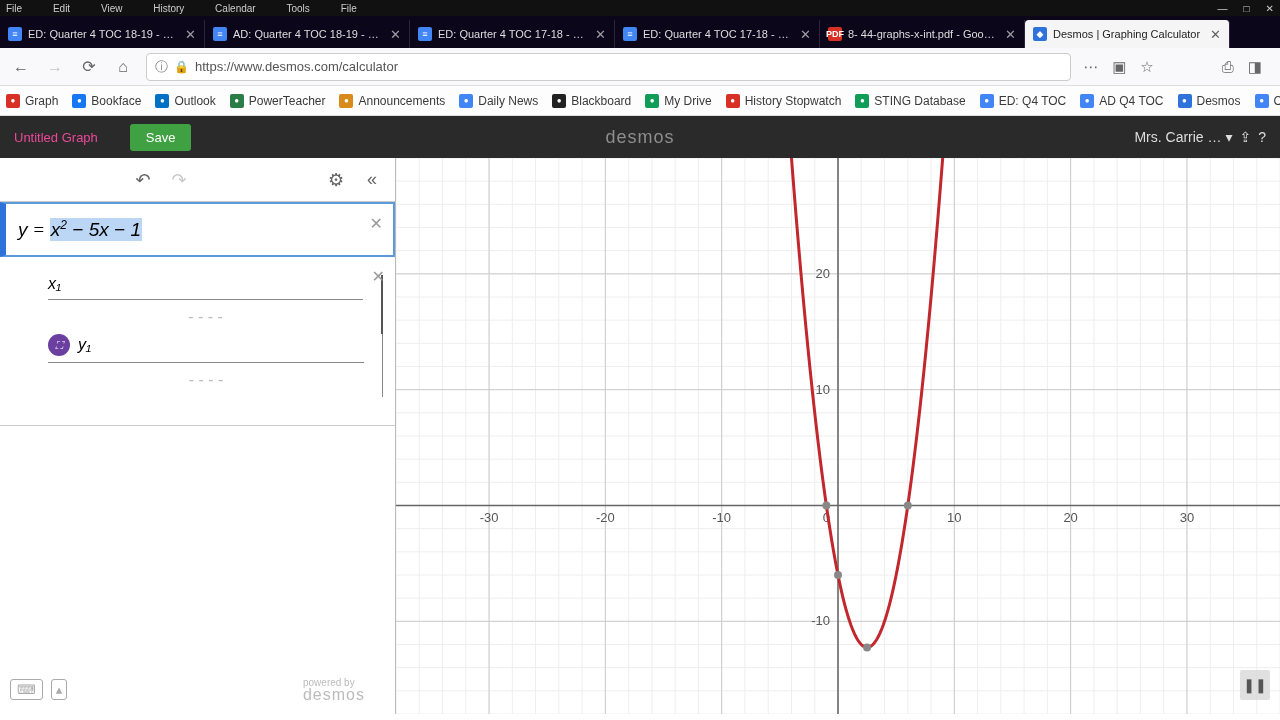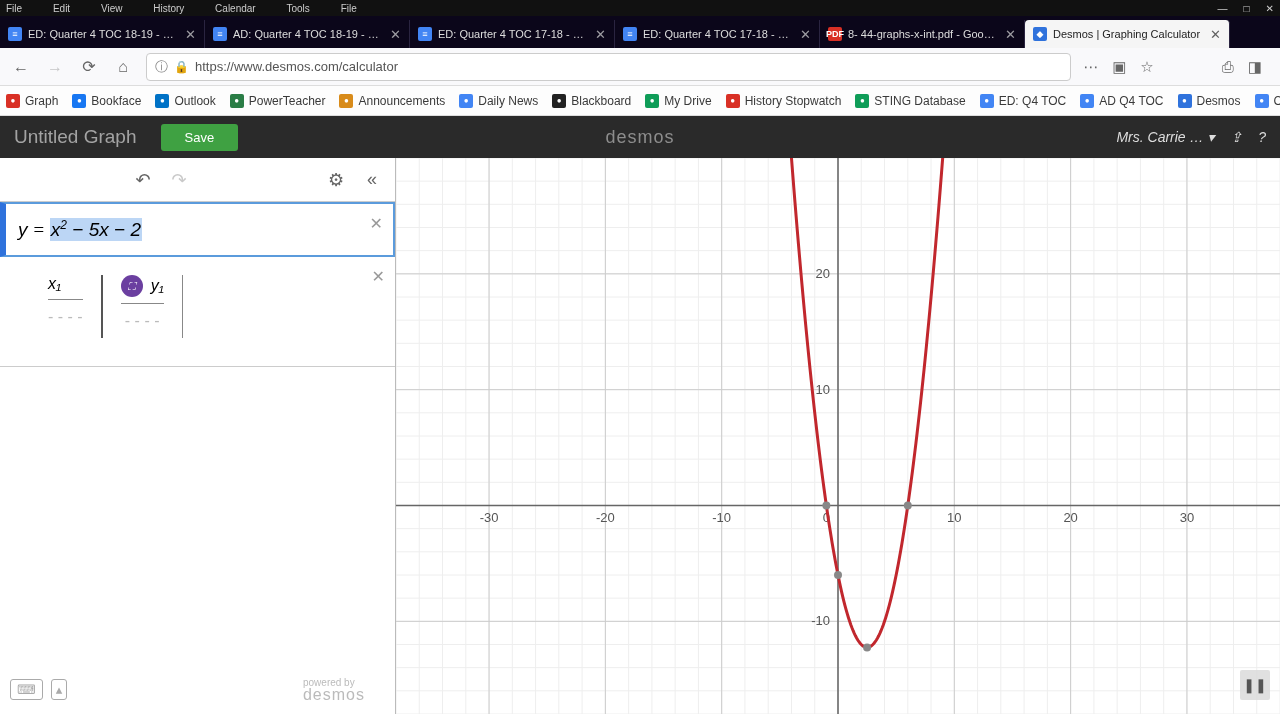--- a/index.html
+++ b/index.html
@@ -27,41 +27,41 @@
 .urlbox .lock { color:#2aa244; font-size:12px; }
 .addr .right-icons { display:flex; gap:14px; color:#666; font-size:15px; padding-right:8px;}
 
 
 .bmbar { height:30px; display:flex; align-items:center; gap:14px; padding:0 6px; background:#fdfdfd; border-bottom:1px solid #ddd; font-size:12px; color:#3a3a3a; }
 .bm { display:flex; align-items:center; gap:5px; white-space:nowrap; }
 .bmicon { width:14px; height:14px; border-radius:2px; display:flex; align-items:center; justify-content:center; font-size:8px; color:#fff; }
 
 
 .dhdr { height:42px; background:#2a2a2a; color:#fff; display:flex; align-items:center; padding:0 14px; position:relative; }
-.dhdr .title { font-size:19px; color:#a3a3a3; }
-.dhdr .savebtn { margin-left:24px; background:#3fa142; color:#fff; border:none; padding:6px 24px; border-radius:3px; font-size:13px; }
+.dhdr .title { font-size:13px; color:#ec4899; }
+.dhdr .savebtn { margin-left:32px; background:#3fa142; color:#fff; border:none; padding:6px 16px; border-radius:3px; font-size:13px; }
 .dhdr .logo { position:absolute; left:50%; transform:translateX(-50%); font-size:18px; letter-spacing:1px; color:#8d8d8d;}
-.dhdr .user { margin-left:auto; display:flex; align-items:center; gap:16px; font-size:14px; color:#ddd;font-style:italic; }
+.dhdr .user { margin-left:auto; display:flex; align-items:center; gap:7px; font-size:14px; color:#ddd; }
 
 
 .main { display:flex; height:556px; }
 .leftpane { width:396px; display:flex; flex-direction:column; border-right:1px solid #bbb; background:#fff; }
 
 .left-toolbar { height:44px; border-bottom:1px solid #ccc; display:flex; align-items:center; padding:0 10px; gap:10px; }
 .left-toolbar .spacer { flex:1; }
 .tb-icon { font-size:18px; color:#666; width:26px; text-align:center; }
 
 .expr { border:2px solid #5b9bdc; display:flex; align-items:center; padding:14px 12px; font-size:19px; font-family:"Times New Roman",serif; font-style:italic; position:relative; border-left:6px solid #2f72dc; }
 .expr .sup { font-size:12px; vertical-align:super; font-style:italic; }
 .expr .sel { background:#bcd6f5; padding:0 1px; }
 .expr .close { position:absolute; right:10px; top:10px; color:#999; font-size:16px; font-style:normal; }
 
 .tableblk { padding:18px 12px 28px 30px; position:relative; border-bottom:1px solid #ccc; }
 .tableblk .close { position:absolute; right:10px; top:10px; color:#999; font-size:16px; }
-.tbl { display:flex; }
+.tbl { display:flex;flex-direction:column; }
 .tblcol { border-right:1px solid #888; padding:0 18px 8px; text-align:center; }
 .tblcol.first { border-right:2px solid #555; }
 .tblhdr { font-family:"Times New Roman",serif; font-style:italic; font-size:16px; padding-bottom:6px; display:flex; align-items:center; gap:8px; }
 .swatch { width:22px; height:22px; border-radius:50%; background:#6b3fa0; display:inline-flex; align-items:center; justify-content:center; color:#fff; font-size:11px; }
 
 .footer { margin-top:auto; height:50px; display:flex; align-items:center; padding:0 10px; gap:8px; color:#aaa; }
 .kbd { border:1px solid #aaa; border-radius:3px; padding:2px 6px; font-size:13px; display:flex; align-items:center; }
 .powered { margin-left:auto; text-align:left; font-size:10px; color:#bbb; line-height:12px; padding-right:20px;}
 .powered .d { font-size:16px; letter-spacing:1px; }
 
@@ -211,21 +211,21 @@
       <div class="spacer" style="flex:0 0 110px"></div>
       <span class="tb-icon">↶</span>
       <span class="tb-icon" style="opacity:.35">↷</span>
       <div class="spacer"></div>
       <span class="tb-icon">⚙</span>
       <span class="tb-icon">«</span>
     </div>
 
     <div class="expr">
       <span>y</span>&nbsp;=&nbsp;
-      <span class="sel"><span>x</span><span class="sup">2</span><span> − 5x − 2</span></span>
+      <span class="sel"><span>x</span><span class="sup">2</span><span> − 5x − 1</span></span>
       <span class="close">✕</span>
     </div>
 
     <div class="tableblk">
       <span class="close">✕</span>
       <div class="tbl">
         <div class="tblcol first">
           <div class="tblhdr">
               <span>x₁</span>
             </div>

